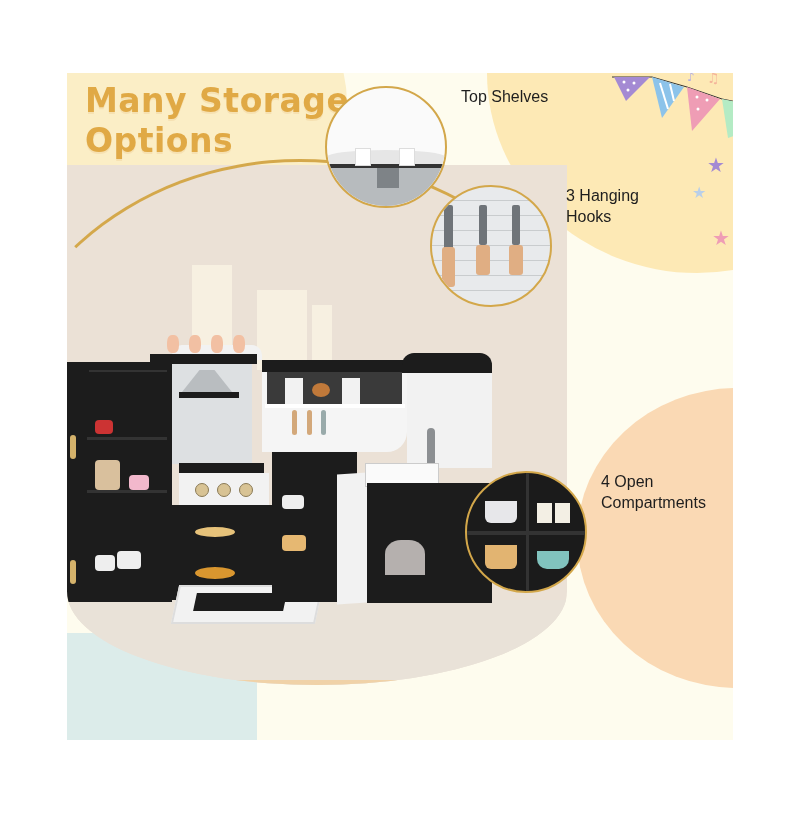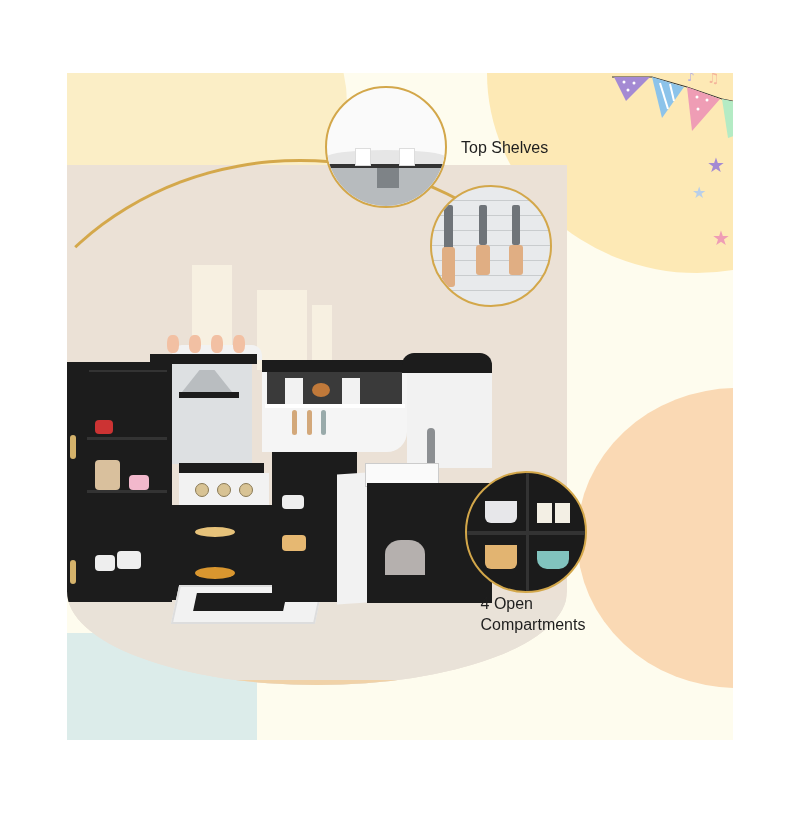--- a/index.html
+++ b/index.html
@@ -8,21 +8,21 @@
   .blob-tl{position:absolute;left:-60px;top:-120px;width:340px;height:300px;border-radius:50%;background:#fbeec6;}
   .blob-tr{position:absolute;left:420px;top:-200px;width:420px;height:400px;border-radius:50%;background:#fde9b5;}
   .blob-r{position:absolute;left:510px;top:315px;width:320px;height:300px;border-radius:50%;background:#fad9b4;}
   .blob-bl{position:absolute;left:-10px;top:560px;width:200px;height:107px;background:#dcecea;}
   .hero{position:absolute;left:0;top:92px;width:500px;height:520px;border-radius:0 0 50% 50% / 0 0 18% 18%;overflow:hidden;background:#ebe1d6;}
   .hero-arc{position:absolute;left:-80px;top:86px;width:620px;height:560px;border-radius:50%;border:3px solid #d4a84b;border-color:#d4a84b transparent transparent transparent;pointer-events:none;}
   .wall-light{position:absolute;background:#faf4e4;opacity:.8;}
   .rug{position:absolute;left:0;top:435px;width:500px;height:100px;background:#e9e2d8;}
   .floor{position:absolute;left:0;top:515px;width:500px;height:90px;background:#f0d2a8;}
   .title{position:absolute;left:18px;top:8px;color:#e0a945;font-weight:bold;font-size:33px;line-height:40px;letter-spacing:0.5px;text-shadow:0 2px 0 #f6e1b2;font-family:"DejaVu Sans",sans-serif;}
-  .callout{position:absolute;display:flex;align-items:center;}
+  .callout{position:absolute;display:flex;}
   .bubble{width:118px;height:118px;border-radius:50%;border:2px solid #d3a74a;overflow:hidden;position:relative;background:#ddd;flex:none;}
   .callout-label{margin-left:14px;font-size:16px;color:#1e1e1e;line-height:21px;}
   .bunting{position:absolute;left:545px;top:0px;}
   .star{position:absolute;font-size:20px;line-height:20px;}
   
   .kitchen{position:absolute;left:0;top:180px;width:430px;height:280px;}
   .k-dark{position:absolute;background:#1c1c1c;}
   .k-white{position:absolute;background:#f2f2f2;}
   .k-grey{position:absolute;background:#bfc3c6;}
   .knob{position:absolute;width:12px;height:12px;border-radius:50%;background:#d8c394;border:1px solid #8a7a55;}
@@ -52,20 +52,24 @@
       <circle cx="95" cy="27" r="1.5" fill="#fff"></circle>
       <circle cx="86" cy="36" r="1.5" fill="#fff"></circle>
     <polygon points="110,26 130,30 130,60 116,65" fill="#b4ebc4"></polygon>
     <text x="75" y="8" font-size="12" fill="#b6b0e0" font-family="DejaVu Sans, sans-serif">♪</text>
     <text x="95" y="10" font-size="14" fill="#f4b59a" font-family="DejaVu Sans, sans-serif">♫</text>
   </svg>
   <span class="star" style="left:640px;top:82px;color:#a48ad3;">★</span>
   <span class="star" style="left:625px;top:110px;color:#b9cfe9;font-size:16px;">★</span>
   <span class="star" style="left:645px;top:155px;color:#ef9db5;">★</span>
 
+  <div class="title">
+    <div>Many Storage</div>
+    <div>Options</div>
+  </div>
 
   <div class="hero">
     <div class="wall-light" style="left:125px;top:100px;width:40px;height:90px;"></div>
     <div class="wall-light" style="left:190px;top:125px;width:50px;height:80px;"></div>
     <div class="wall-light" style="left:245px;top:140px;width:20px;height:60px;"></div>
     <div class="rug"></div>
     <div class="floor"></div>
 
     <div class="kitchen">
 
@@ -140,24 +144,28 @@
 
   <div class="callout" style="left:363px;top:112px;">
     <div class="bubble" style="background:repeating-linear-gradient(0deg,#e8eaec 0 14px,#c9ccce 14px 15px);">
       <div style="position:absolute;left:12px;top:18px;width:9px;height:45px;background:#6f7479;border-radius:2px;"></div>
       <div style="position:absolute;left:10px;top:60px;width:13px;height:40px;background:#e0ae83;border-radius:3px;"></div>
       <div style="position:absolute;left:47px;top:18px;width:8px;height:40px;background:#6f7479;border-radius:2px;"></div>
       <div style="position:absolute;left:44px;top:58px;width:14px;height:30px;background:#e0ae83;border-radius:3px;"></div>
       <div style="position:absolute;left:80px;top:18px;width:8px;height:40px;background:#6f7479;border-radius:2px;"></div>
       <div style="position:absolute;left:77px;top:58px;width:14px;height:30px;background:#e0ae83;border-radius:3px;"></div>
     </div>
+    <div class="callout-label">
+      <div>3 Hanging</div>
+      <div>Hooks</div>
+    </div>
   </div>
 
 
-  <div class="callout" style="left:398px;top:398px;flex-direction:column;">
+  <div class="callout" style="left:398px;top:398px;">
     <div class="bubble" style="background:#1b1b1b;">
       <div style="position:absolute;left:0;top:58px;width:118px;height:4px;background:#333;"></div>
       <div style="position:absolute;left:59px;top:0;width:3px;height:118px;background:#333;"></div>
       <div style="position:absolute;left:18px;top:28px;width:32px;height:22px;background:#e7e7ea;border-radius:0 0 6px 6px;"></div>
       <div style="position:absolute;left:70px;top:30px;width:15px;height:20px;background:#f3efe4;"></div>
       <div style="position:absolute;left:88px;top:30px;width:15px;height:20px;background:#f3efe4;"></div>
       <div style="position:absolute;left:18px;top:72px;width:32px;height:24px;background:#e2b471;border-radius:0 0 6px 6px;"></div>
       <div style="position:absolute;left:70px;top:78px;width:32px;height:18px;background:#81c3be;border-radius:0 0 10px 10px;"></div>
     </div>
     <div class="callout-label">

